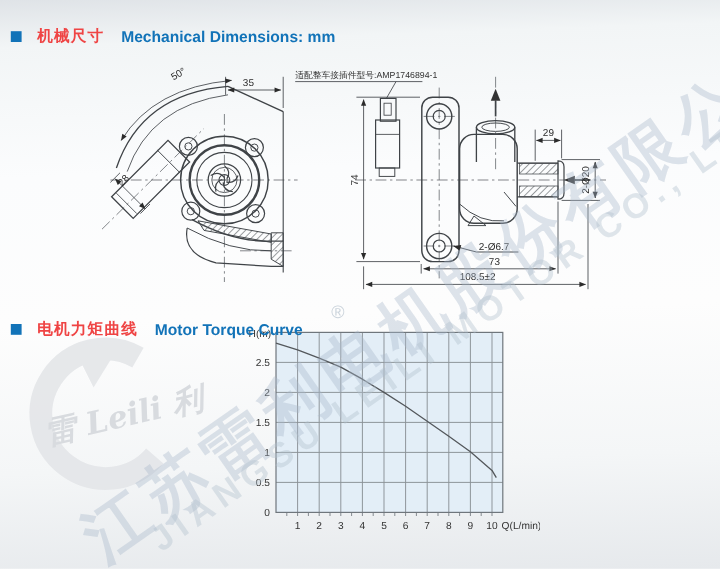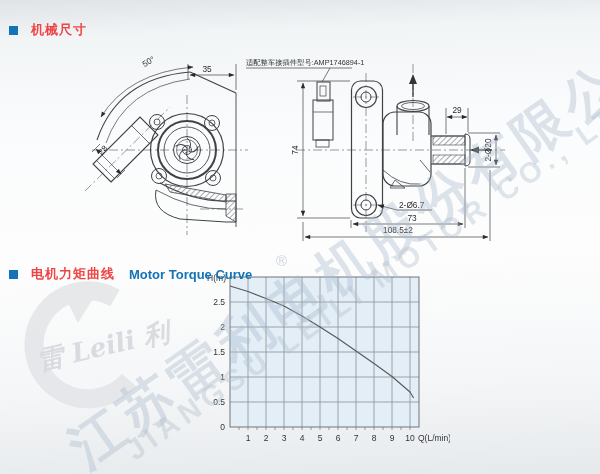--- a/index.html
+++ b/index.html
@@ -30,20 +30,21 @@
   .callout{font-size:7.3px;fill:#333;}
 </style>
 </head>
 <body>
 
 <div class="page">
 
   <div class="section-header" id="hdr-mech">
     <span class="bullet"></span>
     <span class="hdr-zh">机械尺寸</span>
+    <span class="hdr-en">Mechanical Dimensions: mm</span>
   </div>
 
   <svg id="drawing" width="600" height="250" viewBox="0 0 600 250">
     <defs>
       <pattern id="hatch" width="4" height="4" patternUnits="userSpaceOnUse" patternTransform="rotate(45)">
         <line x1="0" y1="0" x2="0" y2="4" stroke="#5a5e62" stroke-width="1"></line>
       </pattern>
       <marker id="mA" viewBox="0 0 10 8" refX="9" refY="4" markerWidth="9" markerHeight="7" orient="auto-start-reverse">
         <path d="M0.5,0.5 L9.5,4 L0.5,7.5 Z" fill="#2b2b2b"></path>
       </marker>

